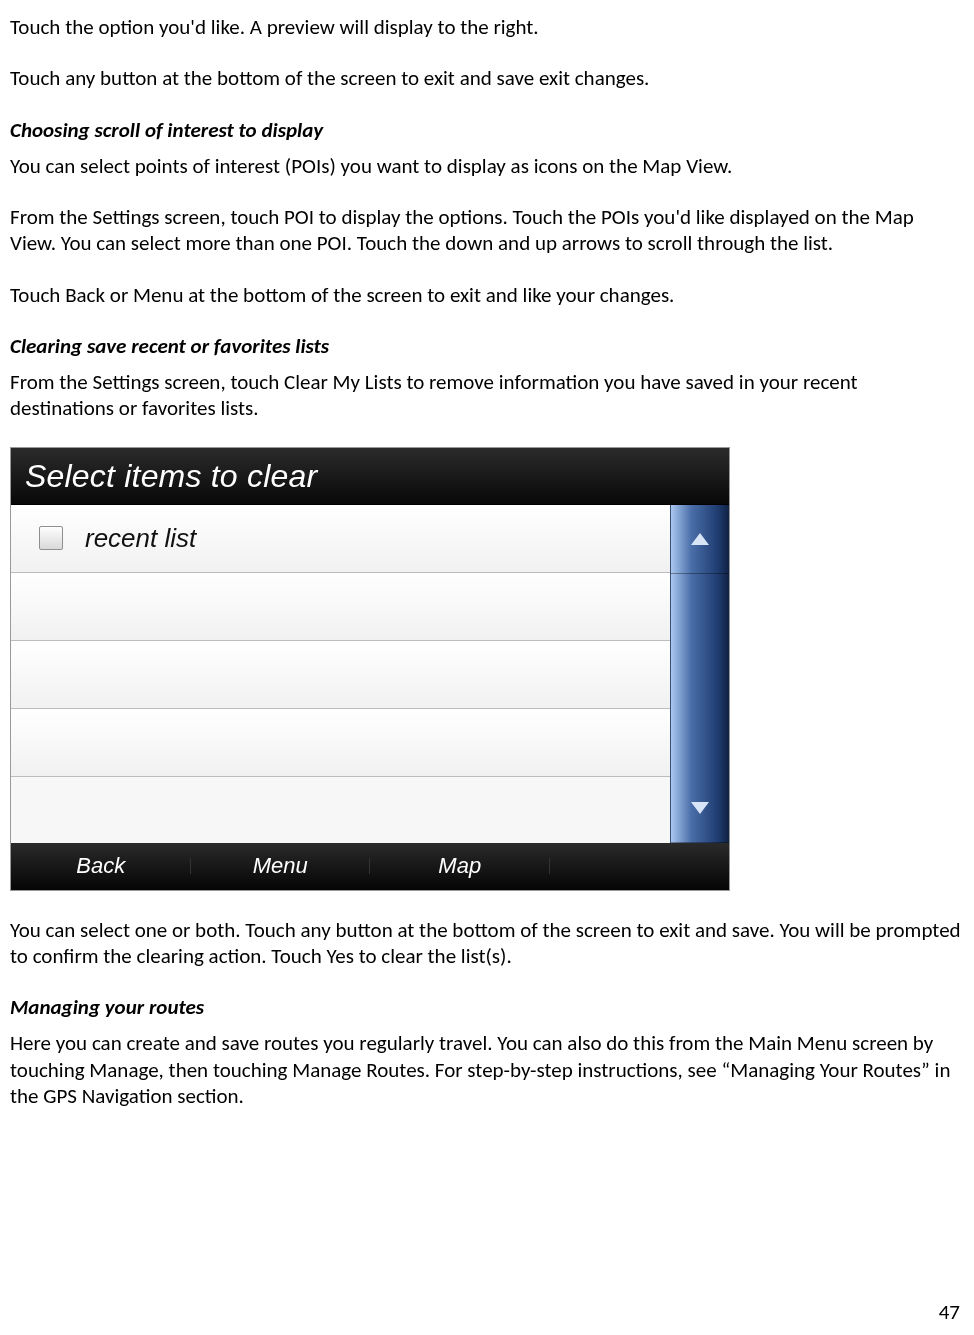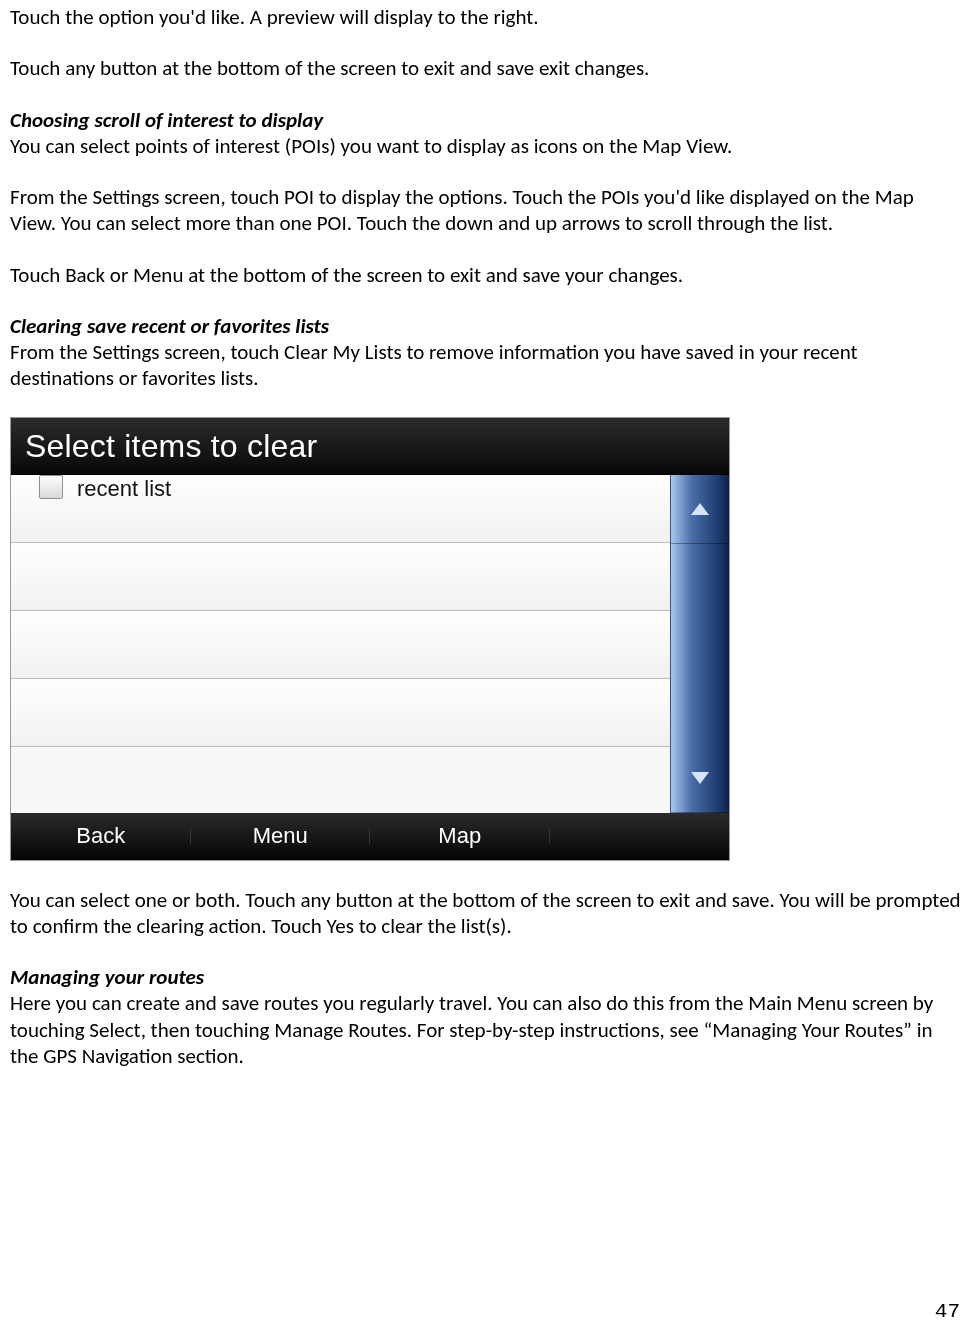--- a/index.html
+++ b/index.html
@@ -12,21 +12,21 @@
     font-family: Calibri, "Segoe UI", Arial, sans-serif;
     font-size: 21px;
     color: #000;
     line-height: 1.25;
     padding: 4px 10px 10px 10px;
     box-sizing: border-box;
     position: relative;
     min-height: 1335px;
   }
   p {
-    margin: 0 0 25px 0;
+    margin: 10px 0 25px 0;
   }
   .subhead {
     font-weight: 700;
     font-style: italic;
   }
   .tight {
     margin-bottom: 0;
   }
   b { font-weight: 400; }
 
@@ -35,20 +35,21 @@
     width: 720px;
     height: 444px;
     border: 1px solid #999;
     box-sizing: border-box;
     display: flex;
     flex-direction: column;
     margin: 8px 0 26px 0;
     font-family: "Segoe UI", Arial, sans-serif;
     position: relative;
     overflow: hidden;
+    font-style: italic;
   }
   .shot-titlebar {
     height: 56px;
     background: linear-gradient(to bottom, #2b2b2b 0%, #080808 100%);
     color: #fff;
     font-size: 32px;
     font-weight: 400;
     padding-left: 14px;
     display: flex;
     align-items: center;
@@ -64,25 +65,26 @@
   .shot-list {
     flex: 1;
     display: flex;
     flex-direction: column;
   }
   .shot-row {
     height: 67px;
     background: linear-gradient(to bottom, #ffffff 0%, #f1f1f1 100%);
     border-bottom: 1px solid #bcbcbc;
     display: flex;
+    align-items: center;
     padding-left: 28px;
     color: #111;
-    font-size: 22px;
+    font-size: 26px;
     font-weight: 400;
-    gap: 14px;
+    gap: 22px;
   }
   .shot-row:last-child { border-bottom: 1px solid #bcbcbc; }
   .shot-check {
     width: 22px;
     height: 22px;
     background: linear-gradient(to bottom, #fefefe, #d9d9d9);
     border: 1px solid #8f8f8f;
     border-radius: 2px;
     box-shadow: inset 0 1px 0 #fff;
   }
@@ -124,21 +126,20 @@
     top: 6px;
     bottom: 6px;
     width: 1px;
     background: #333;
   }
   .page-number {
     position: absolute;
     right: 14px;
     bottom: 10px;
     font-size: 21px;
-    font-family: Liberation Mono, monospace;
   }
   .tri-up, .tri-down {
     width: 0; height: 0;
     border-left: 9px solid transparent;
     border-right: 9px solid transparent;
   }
   .tri-up { border-bottom: 12px solid #d8e5f7; }
   .tri-down { border-top: 12px solid #d8e5f7; }
 </style>
 </head>
@@ -149,21 +150,21 @@
 <p>Touch any button at the bottom of the screen to exit and save exit changes.</p>
 
 <p class="tight subhead">Choosing scroll of interest to display</p>
 <p>You can select points of interest (POIs) you want to display as icons on the Map View.</p>
 
 <p>
   <span>From the Settings screen, touch </span><b>POI</b><span> to display the options. Touch the POIs you'd like displayed on the Map View. You can select more than one POI. Touch the down and up arrows to scroll through the list.</span>
 </p>
 
 <p>
-  <span>Touch </span><b>Back</b><span> or </span><b>Menu</b><span> at the bottom of the screen to exit and save your changes.</span>
+  <span>Touch </span><b>Back</b><span> or </span><b>Menu</b><span> at the bottom of the screen to exit and like your changes.</span>
 </p>
 
 <p class="tight subhead">Clearing save recent or favorites lists</p>
 <p>
   <span>From the Settings screen, touch </span><b>Clear My Lists</b><span> to remove information you have saved in your recent destinations or favorites lists.</span>
 </p>
 
 <div class="shot">
   <div class="shot-titlebar">Select items to clear</div>
   <div class="shot-body">
@@ -193,16 +194,16 @@
     <div class="bb"></div>
   </div>
 </div>
 
 <p>
   <span>You can select one or both. Touch any button at the bottom of the screen to exit and save. You will be prompted to confirm the clearing action. Touch </span><b>Yes</b><span> to clear the list(s).</span>
 </p>
 
 <p class="tight subhead">Managing your routes</p>
 <p>
-  <span>Here you can create and save routes you regularly travel. You can also do this from the Main Menu screen by touching </span><b>Select</b><span>, then touching </span><b>Manage Routes</b><span>. For step-by-step instructions, see “Managing Your Routes” in the GPS Navigation section.</span>
+  <span>Here you can create and save routes you regularly travel. You can also do this from the Main Menu screen by touching </span><b>Manage</b><span>, then touching </span><b>Manage Routes</b><span>. For step-by-step instructions, see “Managing Your Routes” in the GPS Navigation section.</span>
 </p>
 
 <div class="page-number">47</div>
 
 </body></html>

